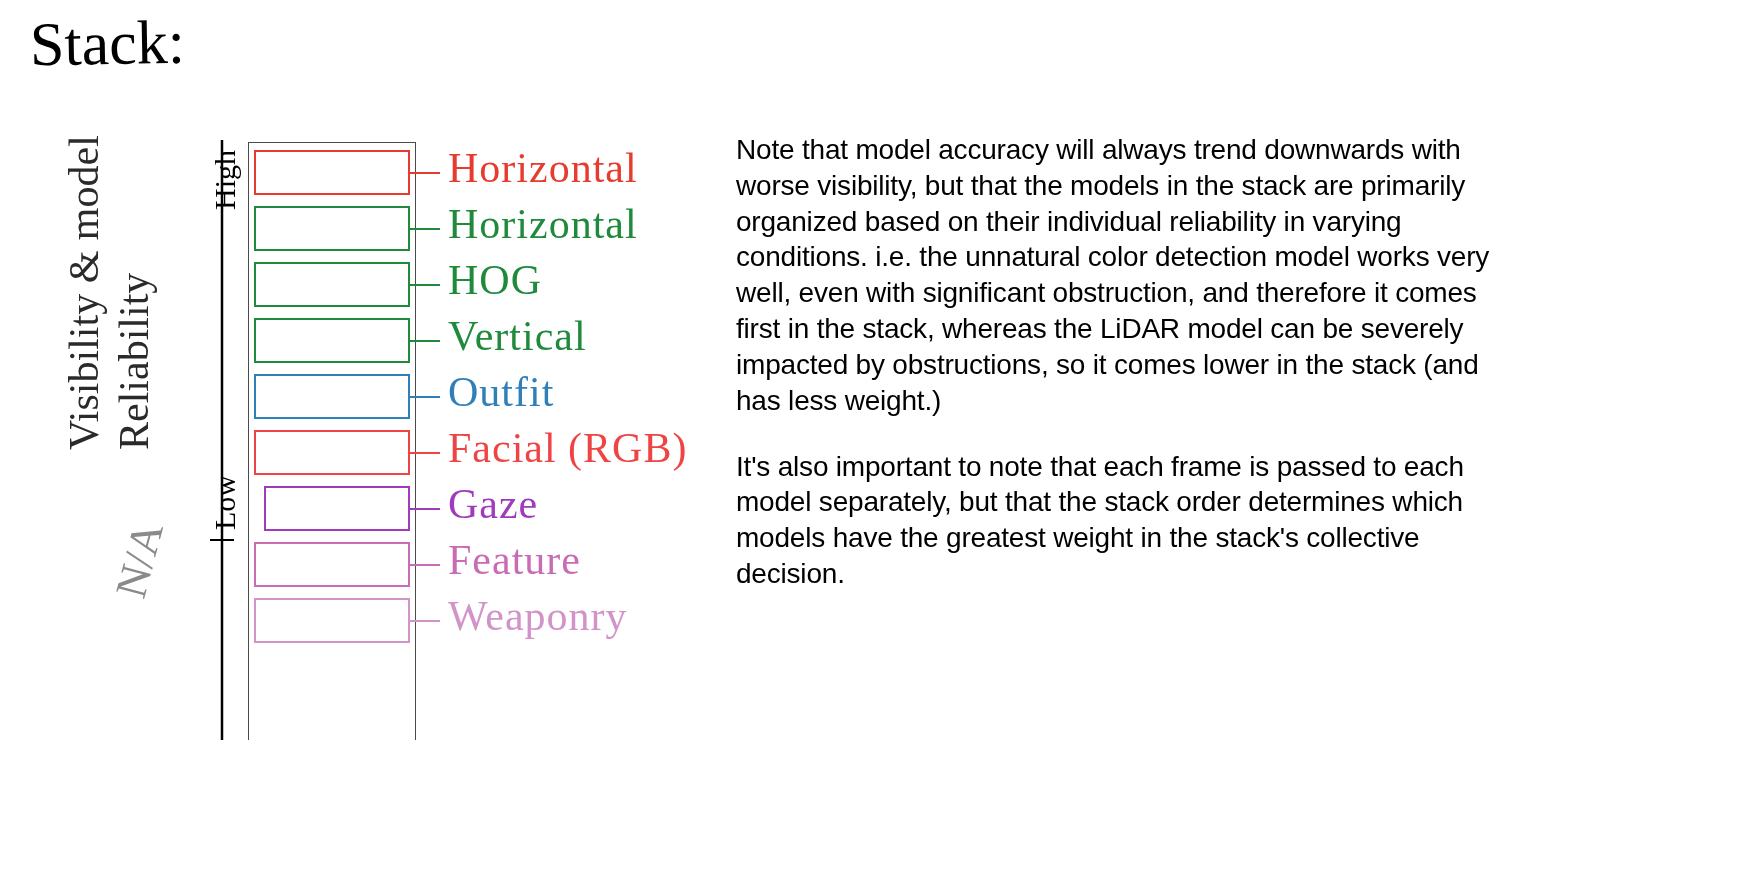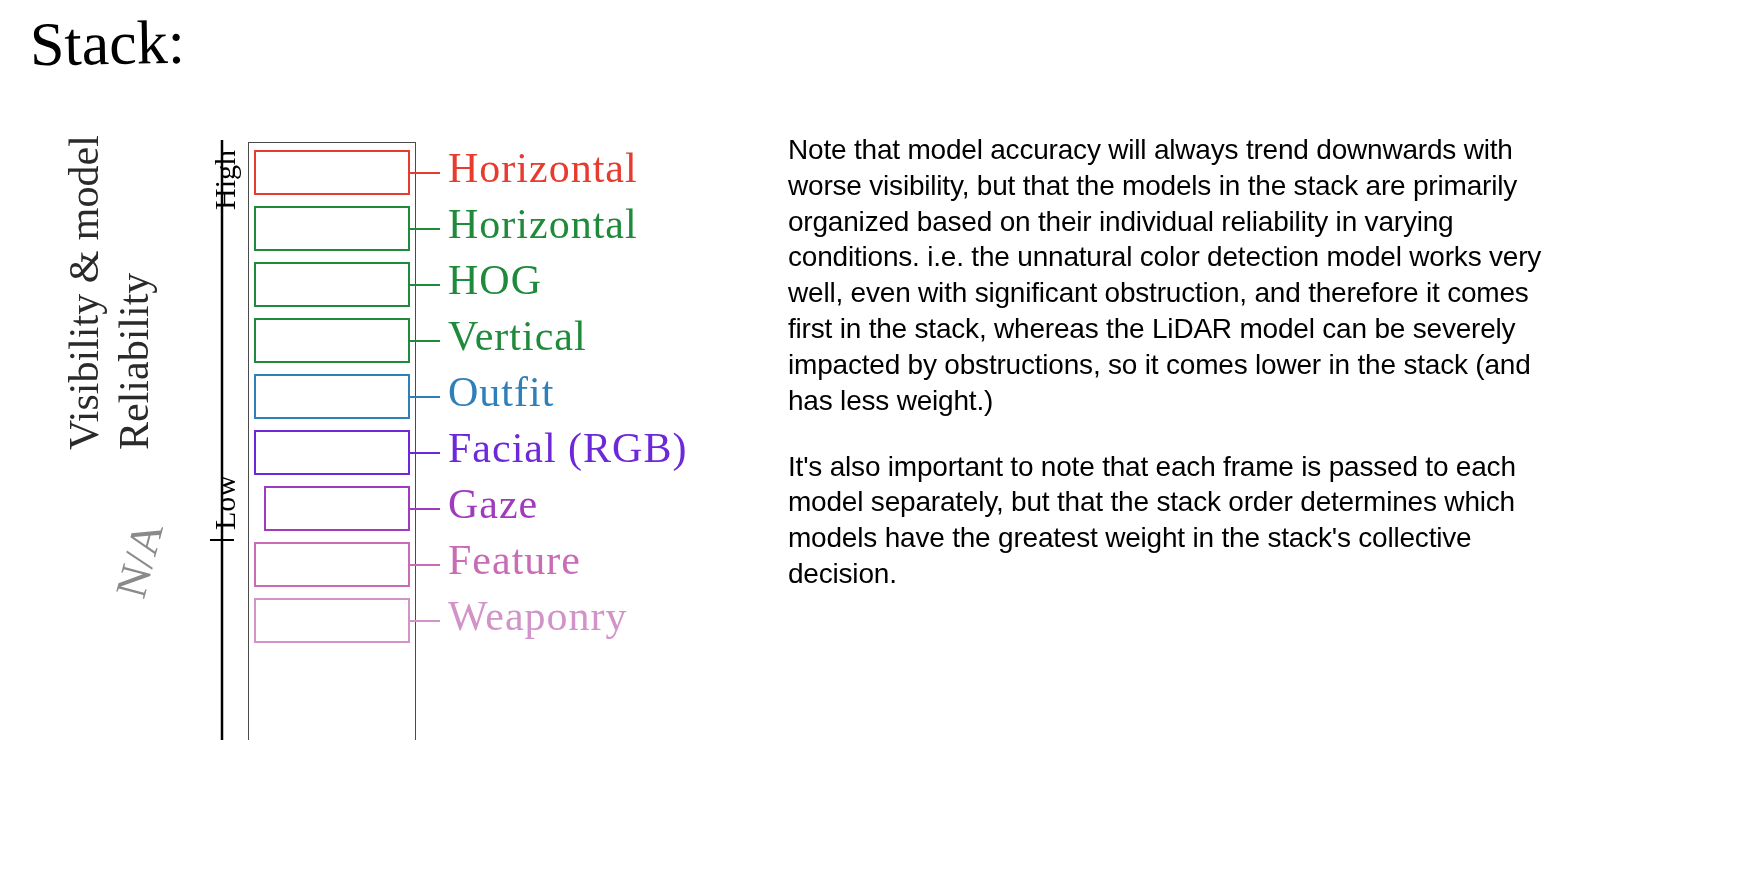--- a/index.html
+++ b/index.html
@@ -130,21 +130,21 @@
     font-family: "Brush Script MT", "Segoe Script", cursive;
     font-size: 42px;
     white-space: nowrap;
     color: inherit;
     letter-spacing: 1px;
   }
 
   
   .body-text {
     position: absolute;
-    left: 788px;
+    left: 736px;
     top: 132px;
     width: 760px;
     font-size: 28px;
     line-height: 1.28;
     letter-spacing: -0.2px;
     color: #000;
   }
   .body-text p { margin: 0 0 30px 0; }
 </style>
 </head>
@@ -185,21 +185,21 @@
         <div class="slot-label">HOG</div>
       </div>
       <div class="slot" style="color: rgb(31, 138, 59);">
         <div class="tick"></div>
         <div class="slot-label">Vertical</div>
       </div>
       <div class="slot" style="color: rgb(47, 127, 184);">
         <div class="tick"></div>
         <div class="slot-label">Outfit</div>
       </div>
-      <div class="slot" style="color: #6d28d9; text-align: right;">
+      <div class="slot" style="color: #ef4444; text-align: right;">
         <div class="tick"></div>
         <div class="slot-label">Facial (RGB)</div>
       </div>
       <div class="slot" style="color: rgb(160, 59, 189); margin-left: 16px;">
         <div class="tick"></div>
         <div class="slot-label">Gaze</div>
       </div>
       <div class="slot" style="color: rgb(201, 107, 181);">
         <div class="tick"></div>
         <div class="slot-label">Feature</div>

